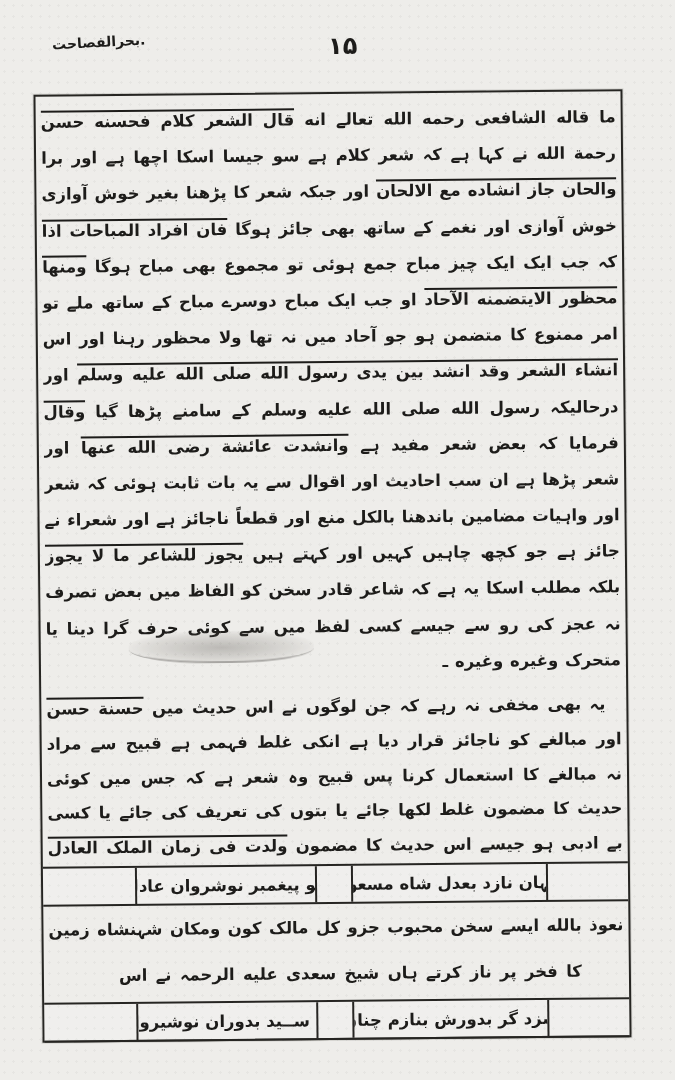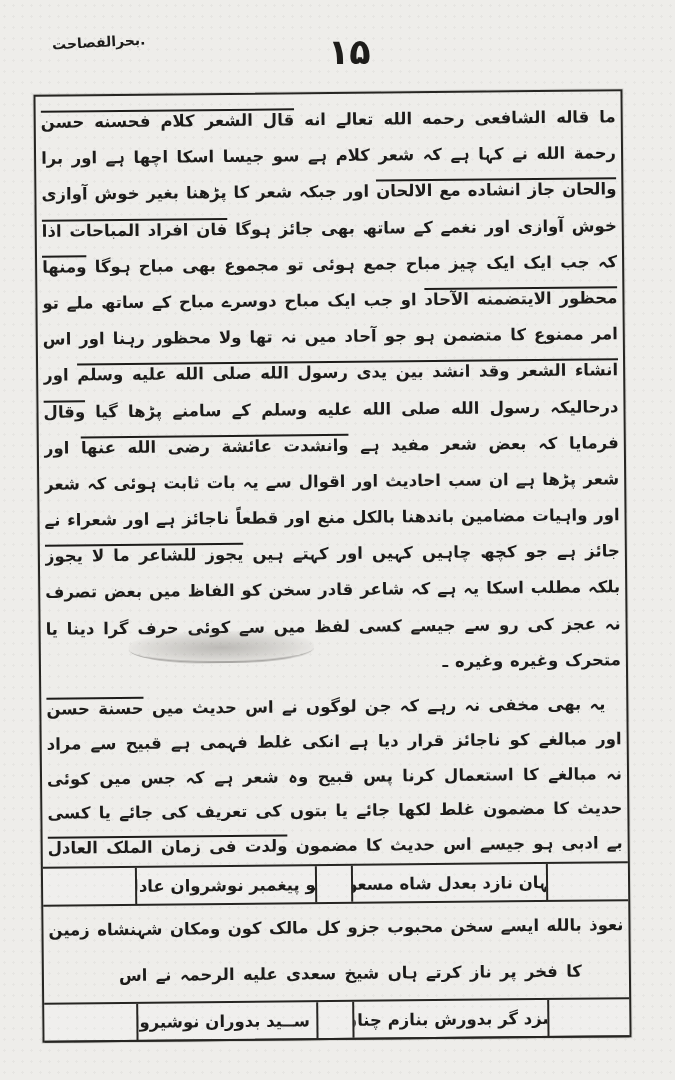--- a/index.html
+++ b/index.html
@@ -12,21 +12,21 @@
     color:#1d1c1a;
     direction:rtl;
   }
   .hdr-title{
     position:absolute;left:52px;top:34px;
     font-size:14px;font-weight:bold;transform:rotate(-3deg);
     letter-spacing:.5px;
   }
   .hdr-page{
     position:absolute;left:328px;top:32px;
-    font-size:35px;font-weight:bold;
+    font-size:24px;font-weight:bold;
   }
   .frame{
     position:absolute;left:38px;top:92px;width:585px;height:944px;
     border:2px solid #262522;
     transform:rotate(-0.55deg);
     transform-origin:50% 50%;
     box-shadow:0 0 0 1px rgba(40,38,35,0.12);
   }
   .block{position:absolute;right:5px;left:5px;}
   .pline{

